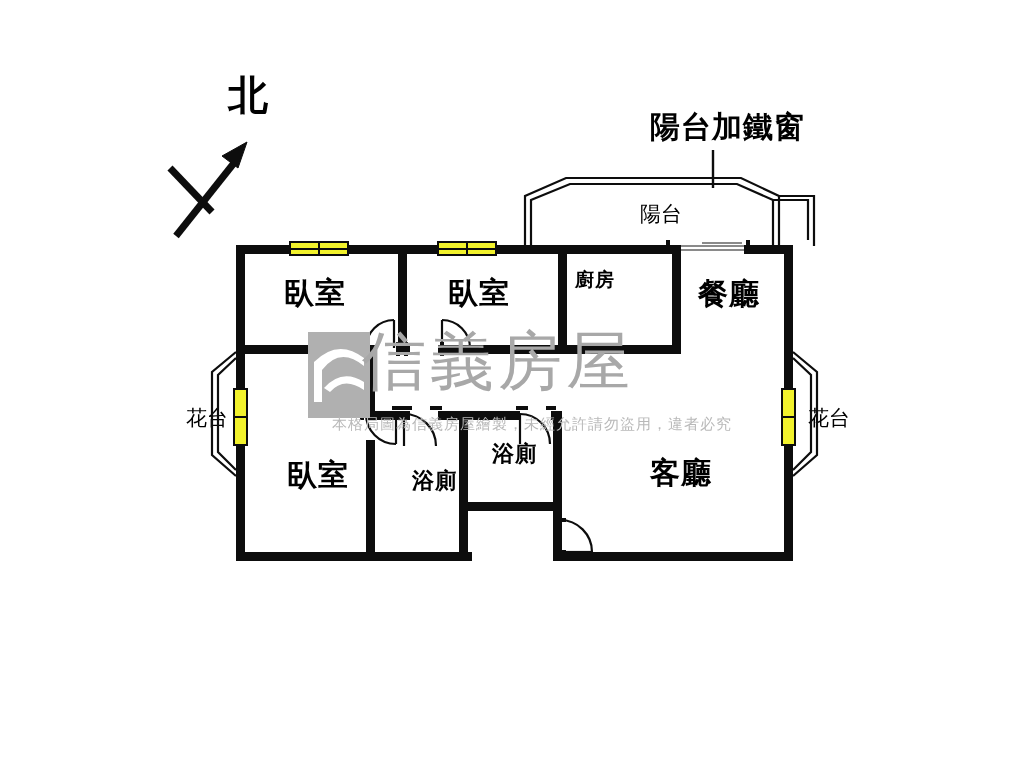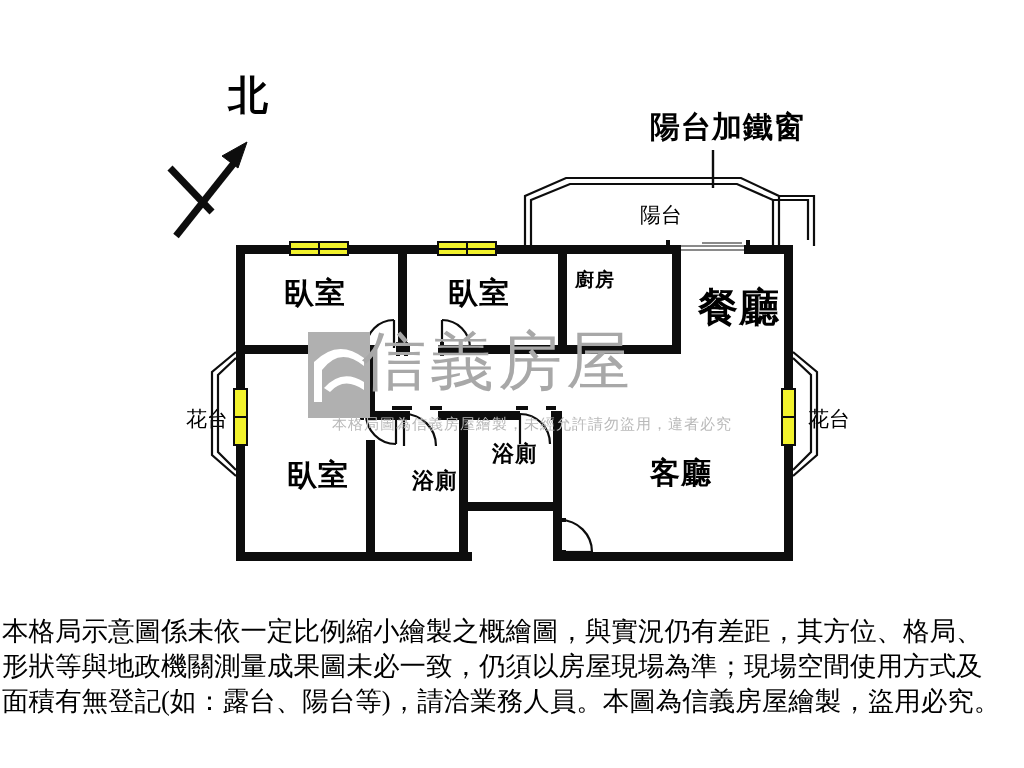--- a/index.html
+++ b/index.html
@@ -27,21 +27,21 @@
     letter-spacing: 1px;
     line-height: 1;
     font-family: "Liberation Serif", "DejaVu Serif", serif;
   }
   .small-label {
     position: absolute;
     color: #000;
     font-weight: 400;
     white-space: nowrap;
     line-height: 1;
-    font-family: Liberation Sans, sans-serif;
+    font-family: Liberation Serif, serif;
   }
 
   
   .wall {
     position: absolute;
     background: #0d0d0d;
   }
 
   
   .win-h {
@@ -264,32 +264,27 @@
 
   <div class="win-h split" style="left:289px; top:241px; width:60px; height:15px;"></div>
   <div class="win-h split" style="left:437px; top:241px; width:60px; height:15px;"></div>
   <div class="win-v" style="left:233px; top:388px; width:15px; height:58px;"></div>
   <div class="win-v" style="left:781px; top:388px; width:15px; height:58px;"></div>
 
   <div class="room-label" style="left:284px; top:278px; font-size:30px;">臥室</div>
   <div class="room-label" style="left:448px; top:278px; font-size:30px;">臥室</div>
   <div class="room-label" style="left:287px; top:460px; font-size:30px;">臥室</div>
   <div class="room-label" style="left:575px; top:270px; font-size:19px;">廚房</div>
-  <div class="room-label" style="left:698px; top:288px; font-size:40px;">餐廳</div>
+  <div class="room-label" style="left:698px; top:279px; font-size:30px;">餐廳</div>
   <div class="room-label" style="left:650px; top:458px; font-size:30px;">客廳</div>
   <div class="room-label" style="left:412px; top:470px; font-size:22px;">浴廁</div>
   <div class="room-label" style="left:492px; top:443px; font-size:22px;">浴廁</div>
 
   <svg id="wm-logo" viewBox="0 0 62 86">
     <rect x="0" y="0" width="62" height="86" fill="#b0b0b0"></rect>
     <path d="M 6,70 L 6,30 Q 30,6 56,26 L 56,34 Q 32,14 14,38 L 14,70 Z" fill="#ffffff"></path>
     <path d="M 16,56 Q 34,36 56,50 L 56,58 Q 36,44 22,60 Z" fill="#ffffff"></path>
   </svg>
   <div id="wm-text">信義房屋</div>
   <div id="wm-sub">本格局圖為信義房屋繪製，未經允許請勿盜用，違者必究</div>
 
-  <div id="disclaimer">
-    <div>本格局示意圖係未依一定比例縮小繪製之概繪圖，與實況仍有差距，其方位、格局、</div>
-    <div>形狀等與地政機關測量成果圖未必一致，仍須以房屋現場為準；現場空間使用方式及</div>
-    <div>面積有無登記(如：露台、陽台等)，請洽業務人員。本圖為信義房屋繪製，盜用必究。</div>
-  </div>
 
 </div>
 
 </body></html>

